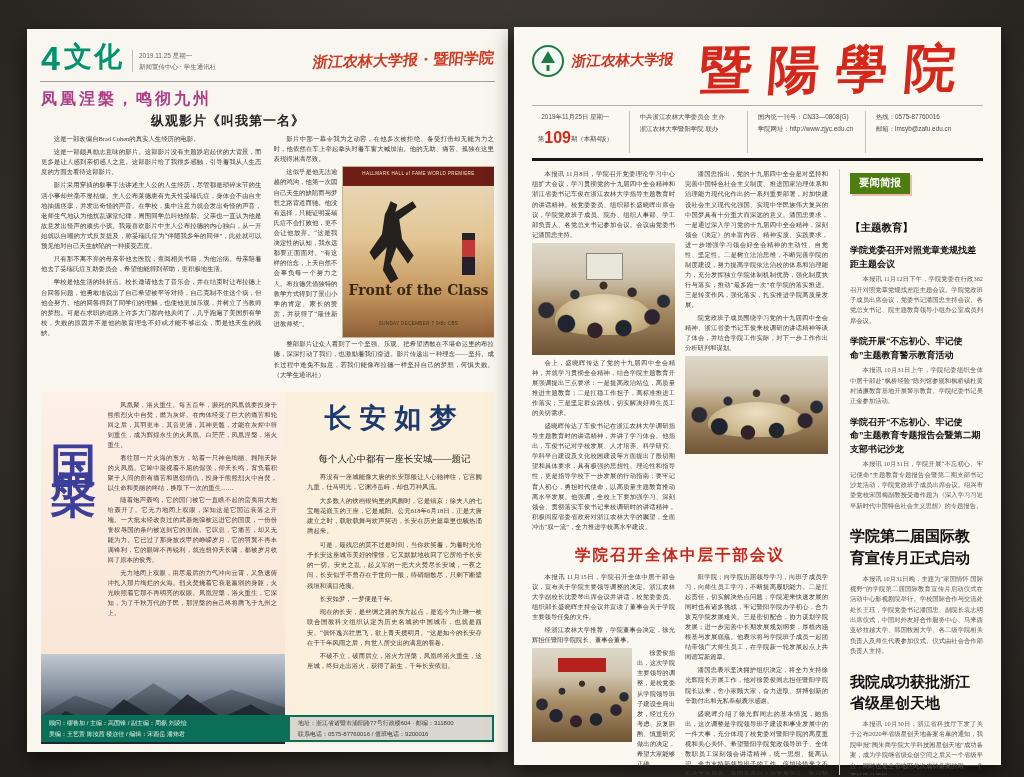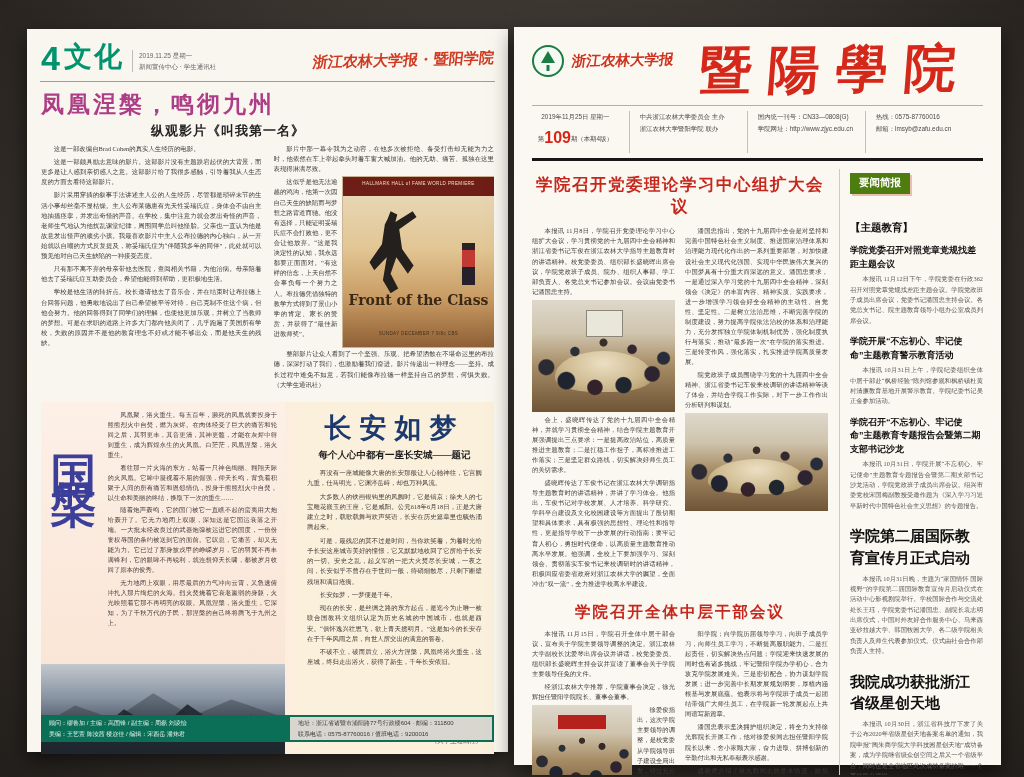--- a/index.html
+++ b/index.html
@@ -12,21 +12,21 @@
 
   
   .lp-head{display:flex;align-items:flex-start;padding:12px 14px 4px;}
   .lp-pageno{font-family:"Liberation Sans",sans-serif;font-weight:bold;font-size:34px;color:#00936e;line-height:1;}
   .lp-section{font-family:"Liberation Sans",sans-serif;font-weight:bold;font-size:28px;color:#00936e;line-height:1.15;margin-left:4px;letter-spacing:2px;}
   .lp-meta{font-size:6.5px;color:#666;border-left:1px solid #bbb;margin-left:8px;padding-left:6px;margin-top:9px;line-height:1.7;font-family:"Liberation Sans",sans-serif;}
   .lp-brand{margin-left:auto;color:#cf3a23;font-weight:bold;font-size:15px;margin-top:10px;transform:skewX(-8deg) rotate(-1.5deg);font-family:"DejaVu Serif",serif;}
   .lp-rule{height:1px;background:#a39e93;margin:2px 13px 7px;}
 
   .art-ph{padding:0 14px;}
-  .ph-title{font-family:Liberation Sans, sans-serif;font-weight:bold;font-size:23px;color:#ad3d86;letter-spacing:3px;}
+  .ph-title{font-family:Liberation Sans, sans-serif;font-weight:bold;font-size:16px;color:#ad3d86;letter-spacing:3px;}
   .ph-sub{font-size:13px;font-weight:bold;color:#222;margin:2px 0 4px 110px;letter-spacing:1px;}
   .ph-cols{display:flex;gap:12px;height:250px;overflow:hidden;margin-top:4px;}
   .c{flex:1;font-size:6.4px;line-height:1.58;color:#3a3a3a;text-align:justify;overflow:hidden;}
   .para{margin:0 0 3px;text-indent:2em;}
   .grp{display:block;}
   .poster-row{display:flex;gap:5px;margin:2px 0;}
   .wraptext{width:64px;flex:none;}
 
   .poster{width:152px;height:170px;flex:none;position:relative;overflow:hidden;
     background:linear-gradient(180deg,#6e1d17 0%,#6e1d17 11%,#e7d6b4 11%,#e2c694 42%,#c89a62 72%,#8e5f35 100%);
@@ -45,21 +45,21 @@
   .gp-title{writing-mode:vertical-rl;font-family:"DejaVu Serif",serif;font-weight:bold;font-size:46px;color:#3c3f9a;letter-spacing:26px;line-height:1.1;margin-top:8px;flex:none;}
   .gp-text{flex:1;font-size:6.3px;line-height:1.58;color:#40393a;text-align:justify;overflow:hidden;}
   .mtn{height:90px;margin:4px -8px 0;position:relative;overflow:hidden;
     background:linear-gradient(180deg,#c3c8cf 0%,#8793a1 38%,#55616f 62%,#2f3a46 100%);}
   .ridge{position:absolute;bottom:-2px;left:0;right:0;height:72%;background:#1e242c;opacity:.88;
     clip-path:polygon(0 78%,10% 46%,22% 66%,34% 28%,48% 60%,60% 20%,74% 56%,86% 36%,100% 64%,100% 100%,0 100%);}
   .ridge.back{height:85%;opacity:.35;clip-path:polygon(0 60%,14% 34%,30% 52%,46% 18%,62% 48%,78% 26%,100% 50%,100% 100%,0 100%);}
 
   .blk-ca{flex:1;background:#fbf0dc;padding:8px 12px;display:flex;flex-direction:column;overflow:hidden;}
   .ca-title{font-family:"DejaVu Serif",serif;font-weight:bold;font-size:27px;color:#1d3a6e;letter-spacing:8px;text-align:center;}
-  .ca-sub{font-size:9.5px;font-weight:bold;color:#1b1b1b;text-align:center;margin:3px 0 6px;}
+  .ca-sub{font-size:9.5px;font-weight:normal;color:#1b1b1b;text-align:center;margin:17px 0 6px;}
   .ca-text{font-size:6.4px;line-height:1.6;color:#403a38;text-align:justify;overflow:hidden;flex:1;}
   .ca-by{text-align:right;font-size:6.4px;color:#555;margin-top:2px;}
 
   .lp-foot{position:absolute;left:14px;right:14px;bottom:10px;height:27px;background:#0b6e56;display:flex;align-items:center;font-family:"Liberation Sans",sans-serif;}
   .lf-staff{padding:0 8px;line-height:1.8;font-size:6px;color:#eaf4ef;}
   .lf-addr{margin-left:auto;background:#d9d6cf;color:#3a3a3a;height:23px;margin-right:2px;display:flex;flex-direction:column;justify-content:center;padding:0 8px;line-height:1.8;font-size:6px;width:186px;}
 
   
   .rp-mast{display:flex;align-items:flex-start;padding:12px 18px 2px;}
   .logo{width:28px;height:28px;border:2px solid #1c7a43;border-radius:50%;position:relative;flex:none;margin-top:6px;background:#f4f9f4;}
@@ -232,21 +232,20 @@
       <div class="cell">
         <span>热线：0575-87760016</span><br>
         <span>邮箱：lmsyb@zafu.edu.cn</span>
       </div>
     </div>
     <div class="rp-rule2"></div>
 
     <div class="rp-body">
       <div class="rp-main">
 
-        <div class="a-title">学院召开党委理论学习中心组扩大会议</div>
         <div class="cols">
           <div class="c">
             <div class="grp">
                 <p class="para">本报讯 11月8日，学院召开党委理论学习中心组扩大会议，学习贯彻党的十九届四中全会精神和浙江省委书记车俊在浙江农林大学指导主题教育时的讲话精神。校党委委员、组织部长盛晓晖出席会议，学院党政班子成员、院办、组织人事部、学工部负责人、各党总支书记参加会议。会议由党委书记潘国忠主持。</p>
               </div>
             <div class="photo a1">
               <div class="screen"></div>
               <div class="tbl"></div>
               <div class="ppl"></div>
             </div>

